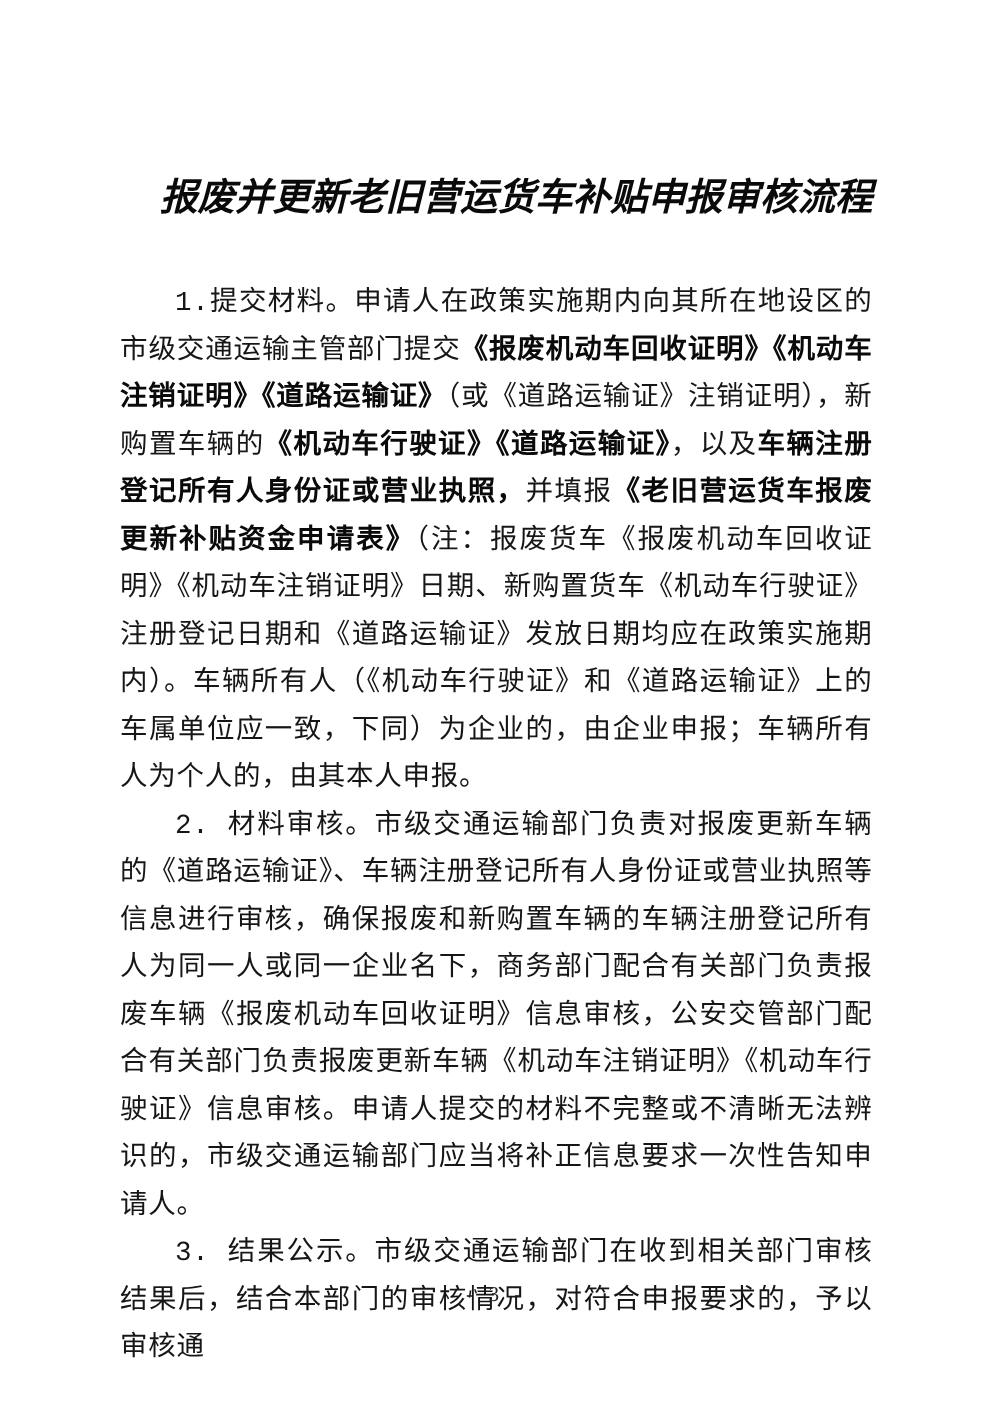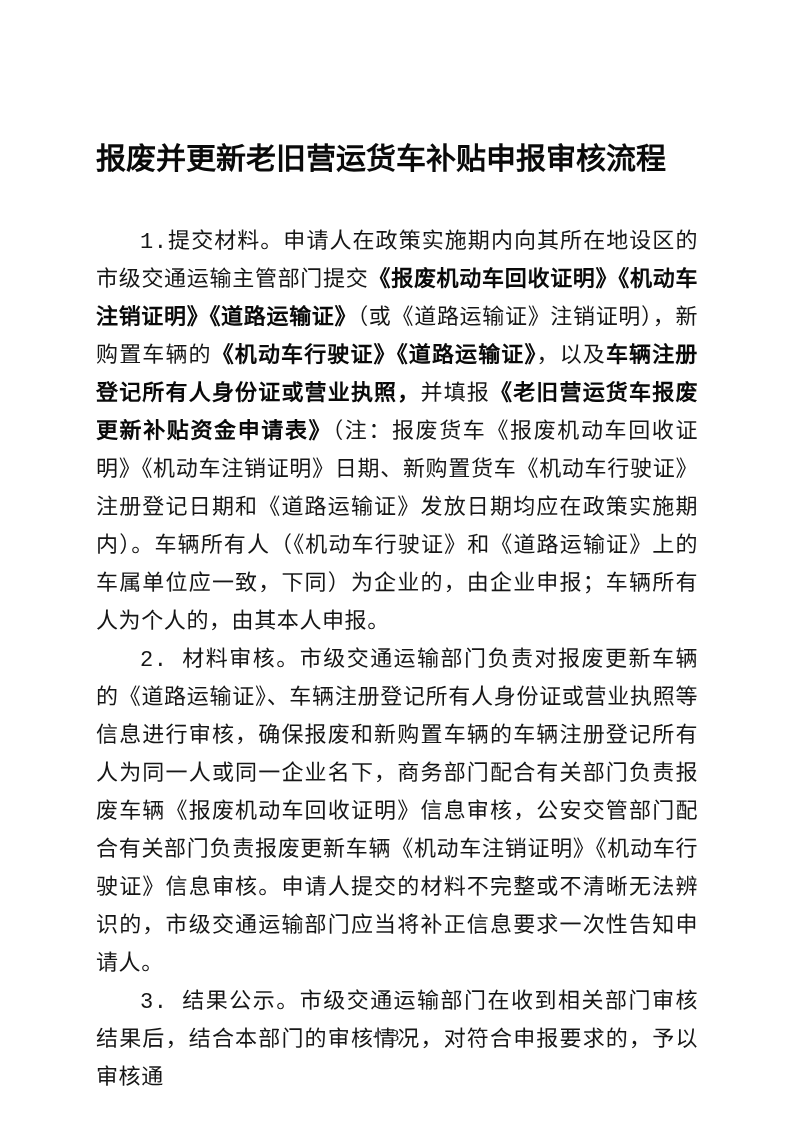--- a/index.html
+++ b/index.html
@@ -18,24 +18,25 @@
   }
   .title {
     position: absolute;
     top: 138px;
     left: 96px;
     width: 602px;
     margin: 0;
     font-size: 30px;
     line-height: 42px;
     font-weight: 700;
-    text-align: left;
+    text-align: right;
     letter-spacing: 0px;
     color: #0a0a0a;
     font-family: "Liberation Serif", "DejaVu Serif", serif;
+    font-style: italic;
   }
   .doc-body {
     position: absolute;
     top: 224px;
     left: 96px;
     width: 602px;
   }
   .para {
     margin: 0;
     font-size: 22px;

